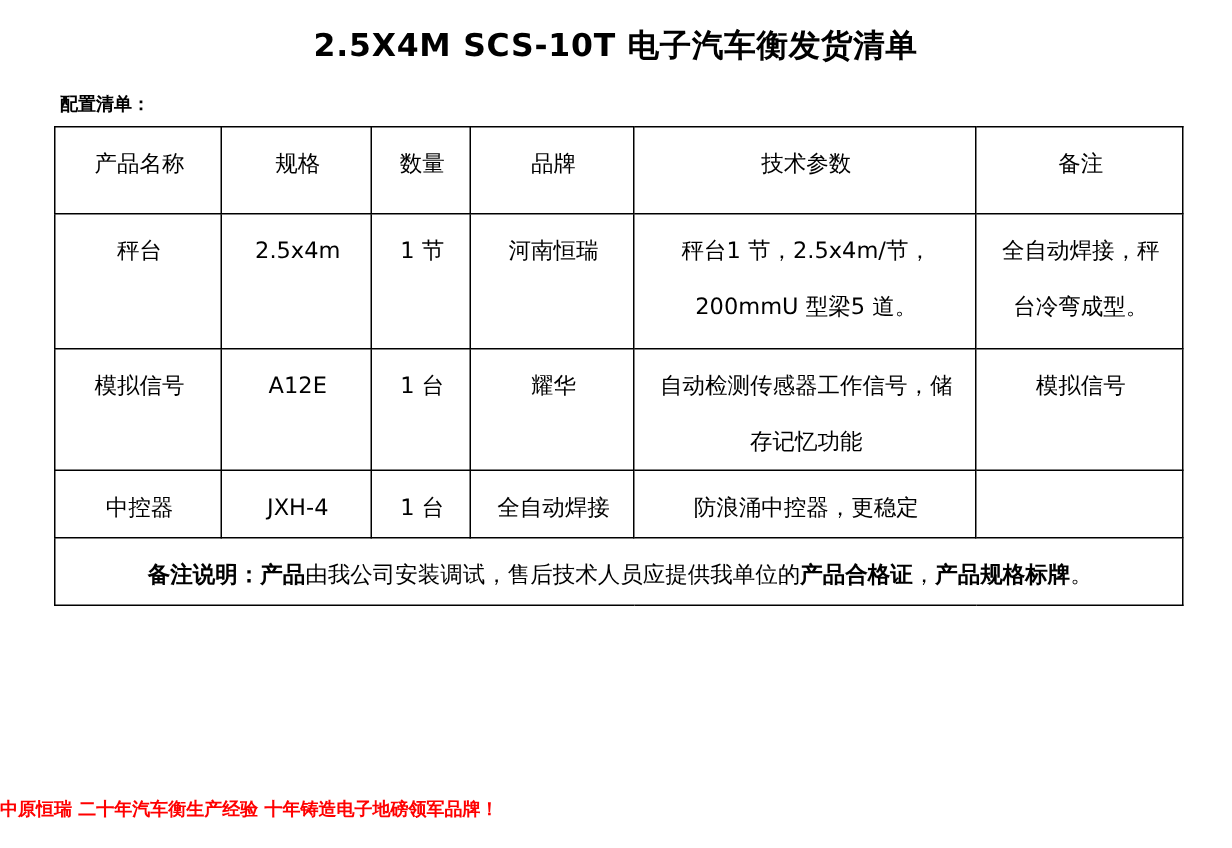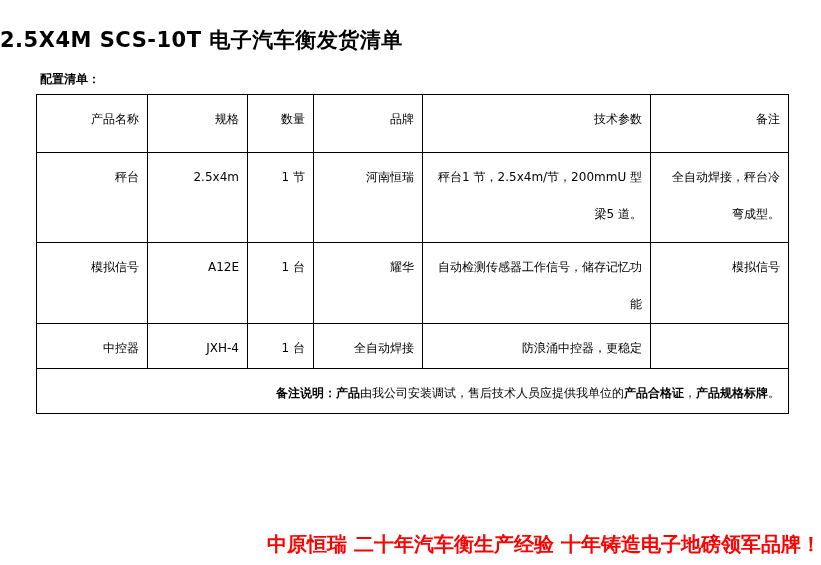--- a/index.html
+++ b/index.html
@@ -13,21 +13,22 @@
     overflow: hidden;
   }
   .page {
     width: 821px;
     height: 565px;
     position: relative;
     box-sizing: border-box;
   }
   .doc-title {
     margin: 0;
-    padding-top: 26px;
+    padding-top: 16px;
+    text-align: center;
     font-size: 21px;
     font-weight: bold;
     letter-spacing: 0.5px;
     color: #000000;
   }
   .section-label {
     margin: 17px 0 6px 40px;
     font-size: 12px;
     font-weight: bold;
   }
@@ -36,42 +37,42 @@
     table-layout: fixed;
     margin-left: 36px;
     width: 752px;
   }
   table.spec-table th,
   table.spec-table td {
     border: 1px solid #000000;
     vertical-align: top;
     padding: 6px 8px 0 10px;
     line-height: 37px;
-    font-size: 12px;
+    font-size: 15px;
     font-weight: normal;
-    text-align: right;
+    text-align: center;
     overflow: hidden;
     box-sizing: border-box;
   }
   tr.r-head  { height: 58px; }
   tr.r-0     { height: 90px; }
   tr.r-1     { height: 78px; }
   tr.r-2     { height: 79px; }
   tr.r-3     { height: 45px; }
   tr.r-4     { height: 38px; }
   tr.r-foot  { height: 45px; }
   .bold { font-weight: bold; }
   .footer-cell { line-height: 34px; font-size: 15px; }
   .slogan {
     position: absolute;
     left: 0;
     right: 0;
     top: 531px;
-    text-align: right;
-    font-size: 20px;
+    text-align: left;
+    font-size: 12px;
     font-weight: bold;
   }
 </style>
 </head>
 <body>
 
 <div class="page">
 
   <h1 class="doc-title" style="color: rgb(0, 0, 0);">2.5X4M SCS-10T 电子汽车衡发货清单</h1>
 

